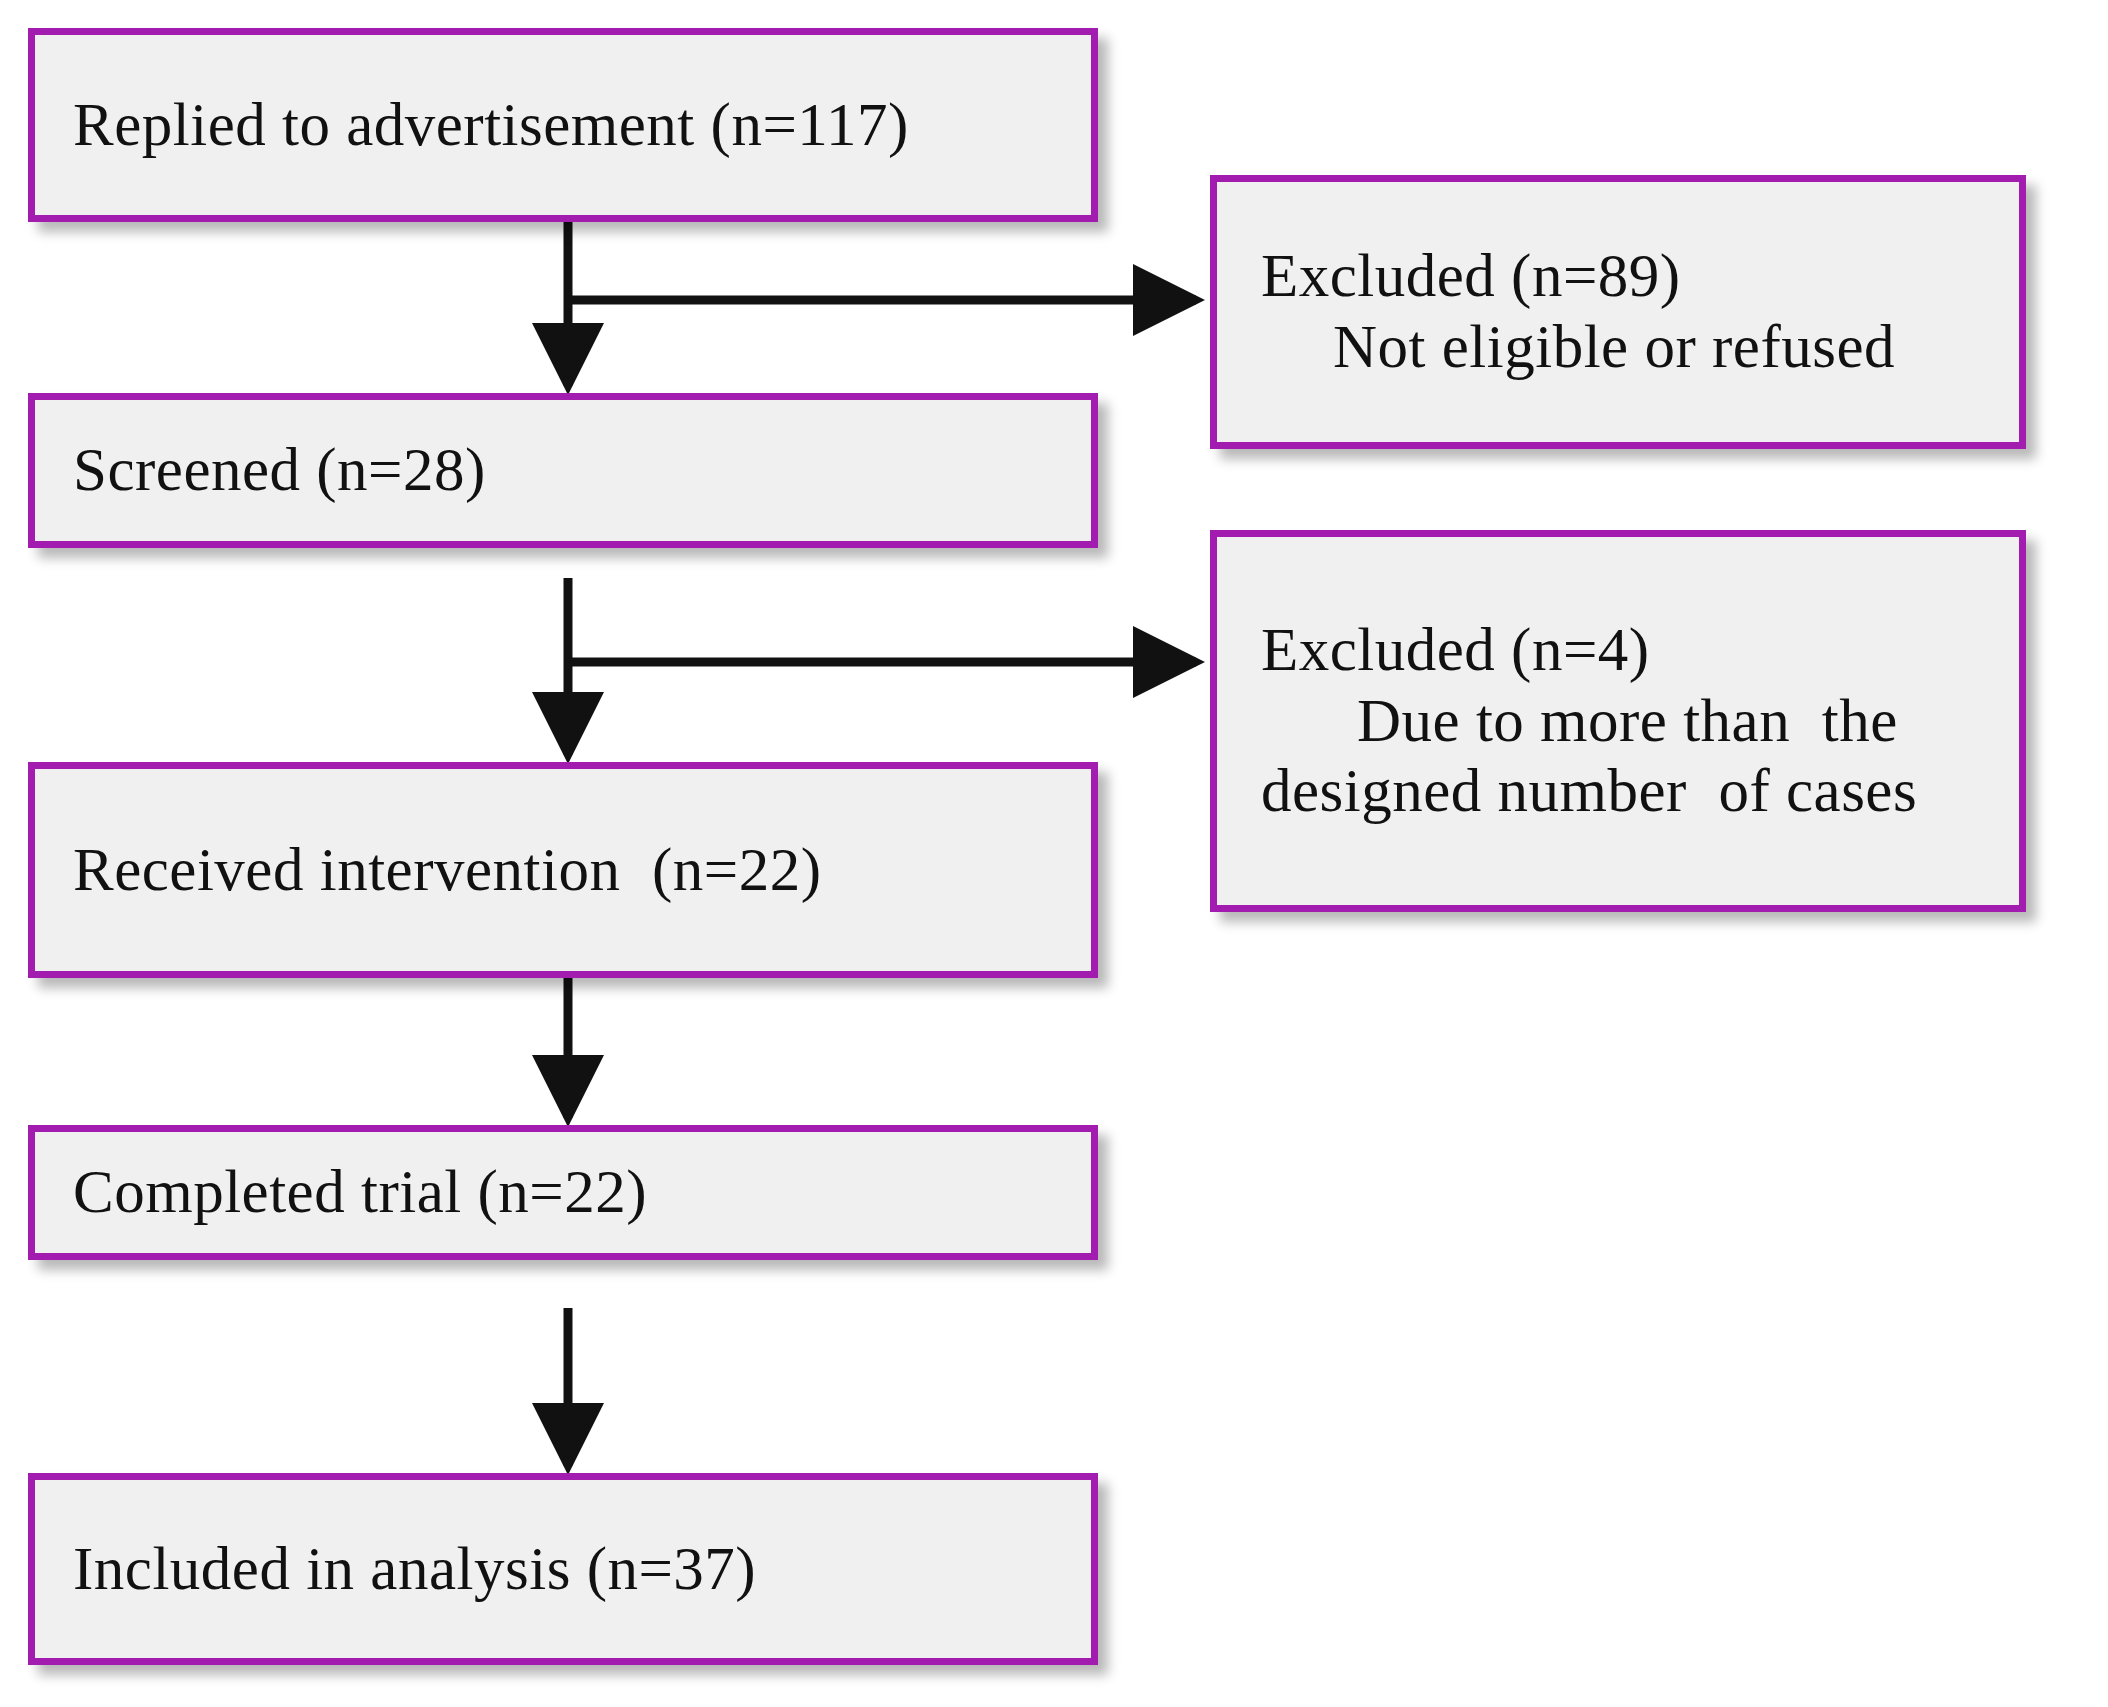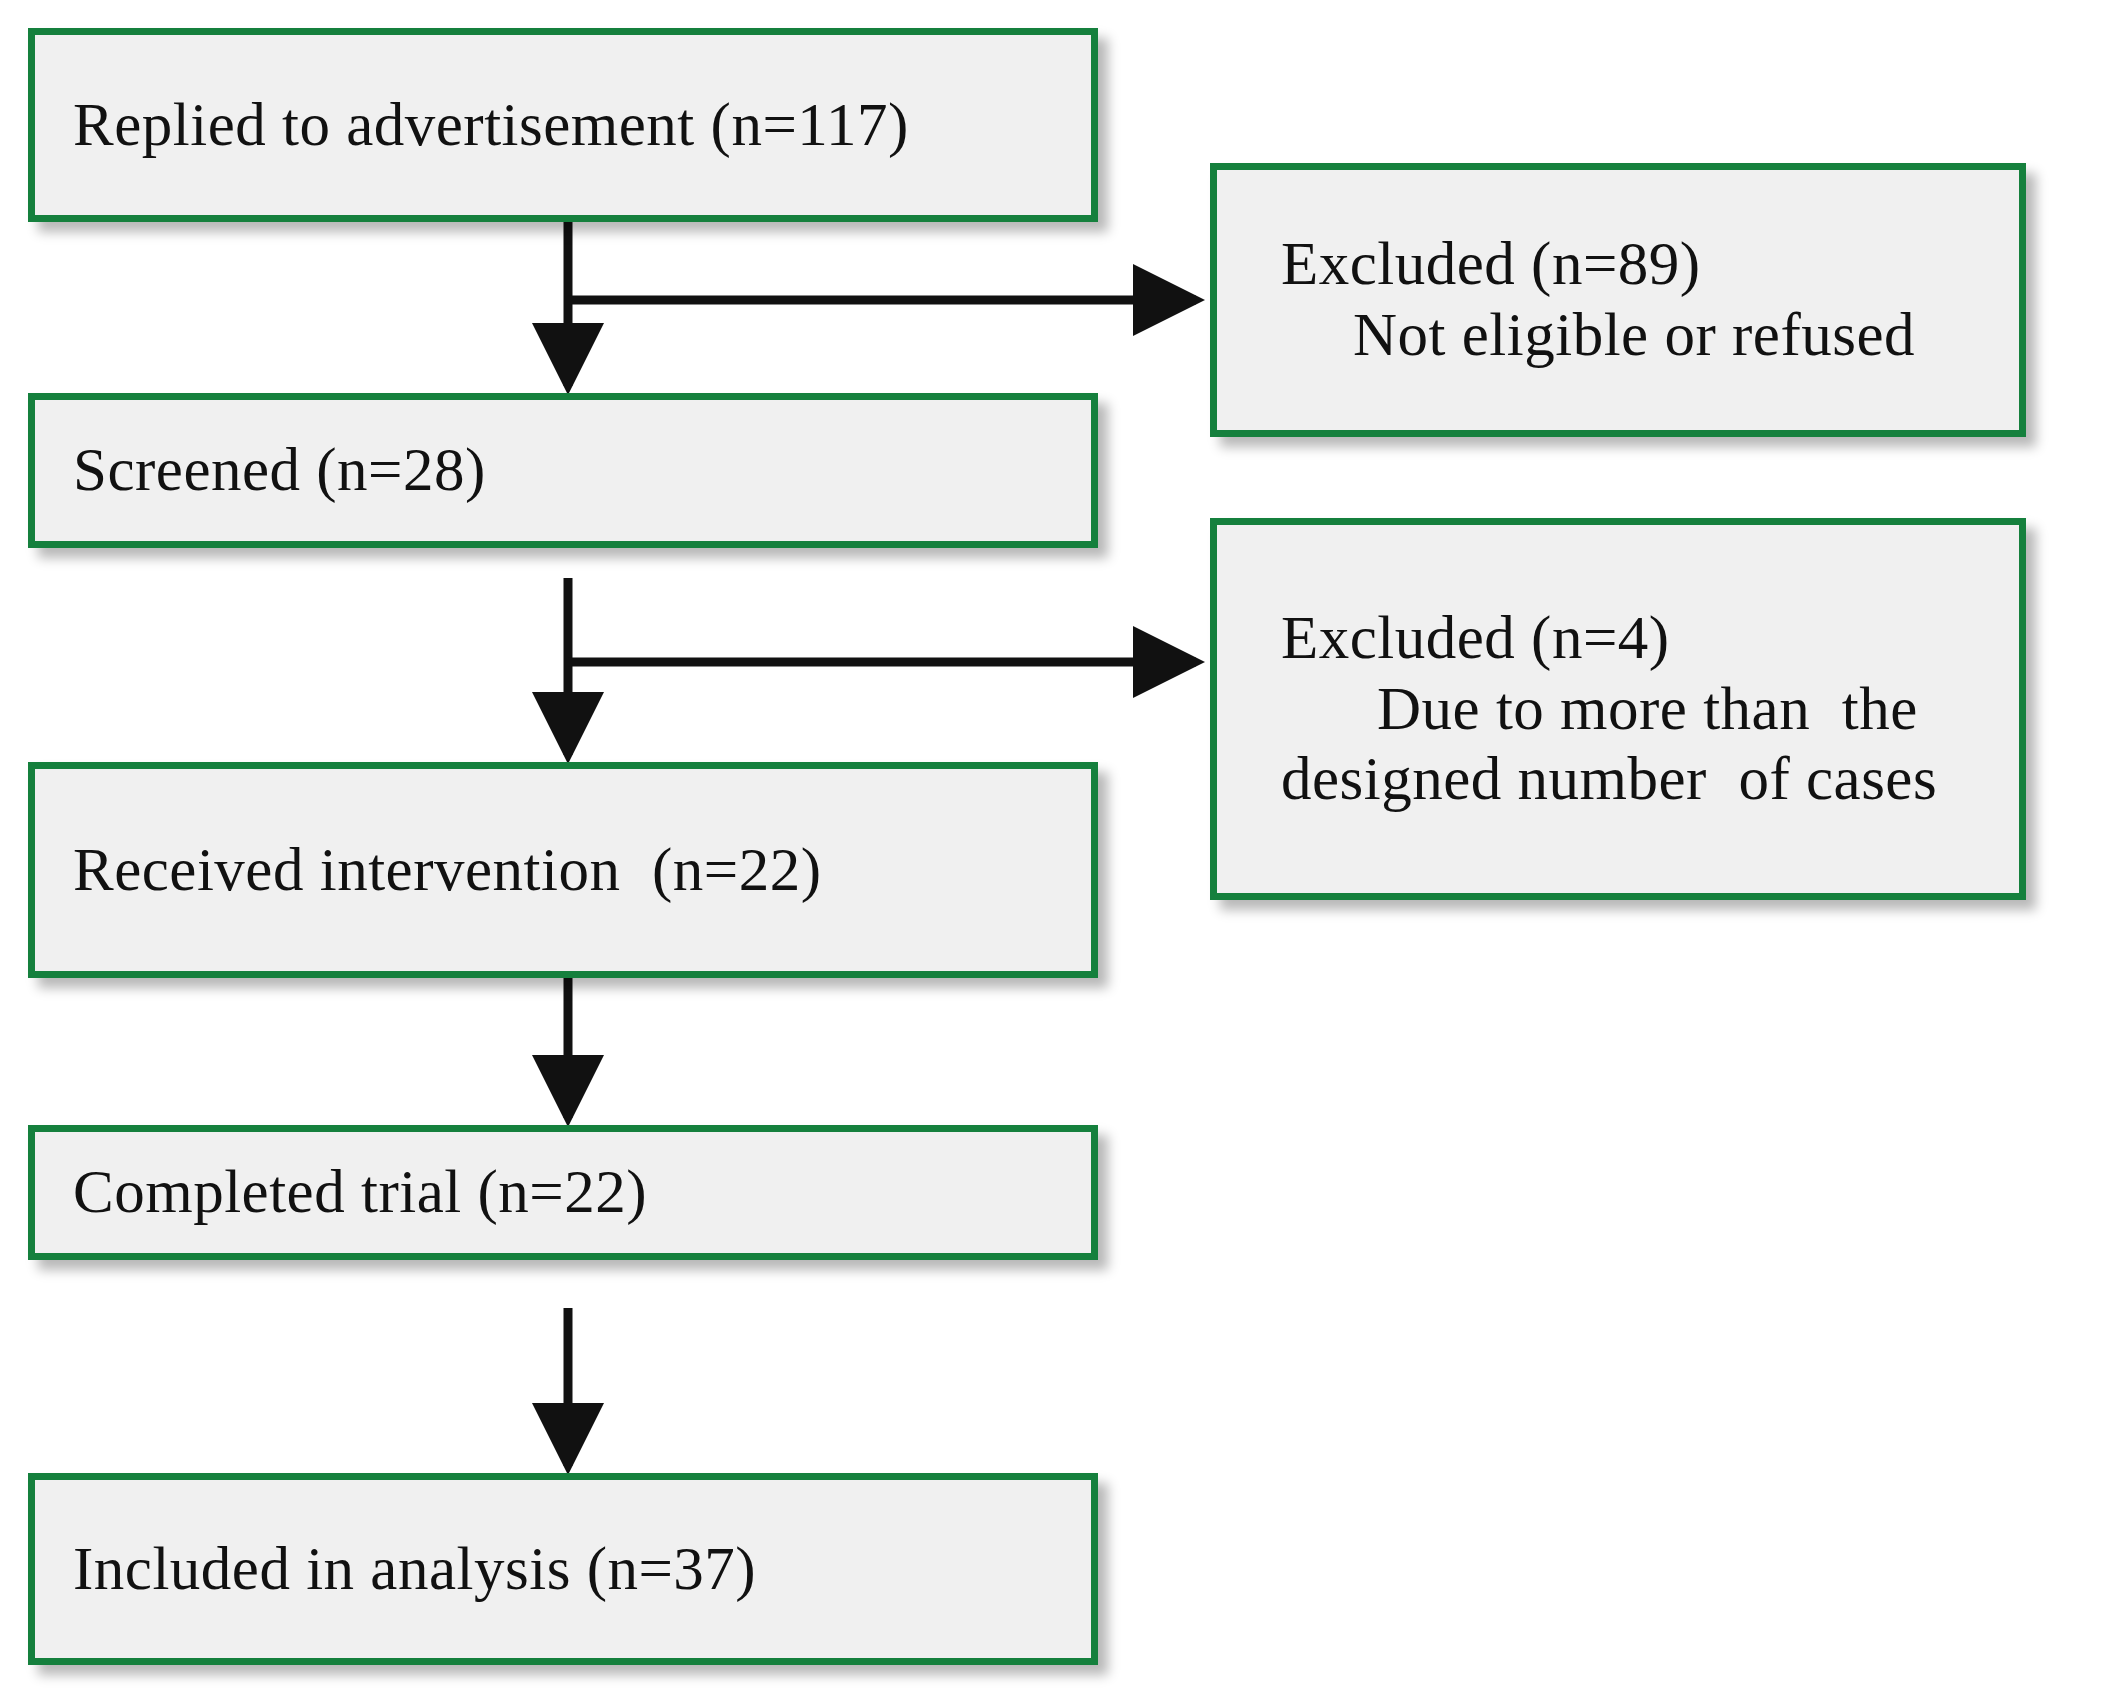--- a/index.html
+++ b/index.html
@@ -21,21 +21,21 @@
     top: 0;
     width: 2108px;
     height: 1707px;
   }
 
   
   .node {
     position: absolute;
     box-sizing: border-box;
     background: #f0f0f0;
-    border: 7px solid #15803d;
+    border: 7px solid #a21caf;
     box-shadow: 10px 10px 11px rgba(0,0,0,0.28);
     display: flex;
     flex-direction: column;
     justify-content: center;
     color: #111111;
   }
   .node .line {
     display: block;
     white-space: pre;
     font-size: 61px;
@@ -54,22 +54,23 @@
   #node-replied     { top: 28px;   height: 194px; }
   #node-screened    { top: 393px;  height: 155px; }
   #node-received    { top: 762px;  height: 216px; }
   #node-completed   { top: 1125px; height: 135px; }
   #node-included    { top: 1473px; height: 192px; }
 
   
   .node.right {
     left: 1210px;
     width: 816px;
-    padding-left: 64px;
+    padding-left: 44px;
     padding-right: 22px;
+    margin-top: 12px;
   }
   .node.right .line { text-align: left; }
   .node.right .line.indent-1 { padding-left: 72px; }
   .node.right .line.indent-2 { padding-left: 96px; }
 
   #node-excluded-89 { top: 163px; height: 274px; }
   #node-excluded-6  { top: 518px; height: 382px; }
 
   
   #connectors {

